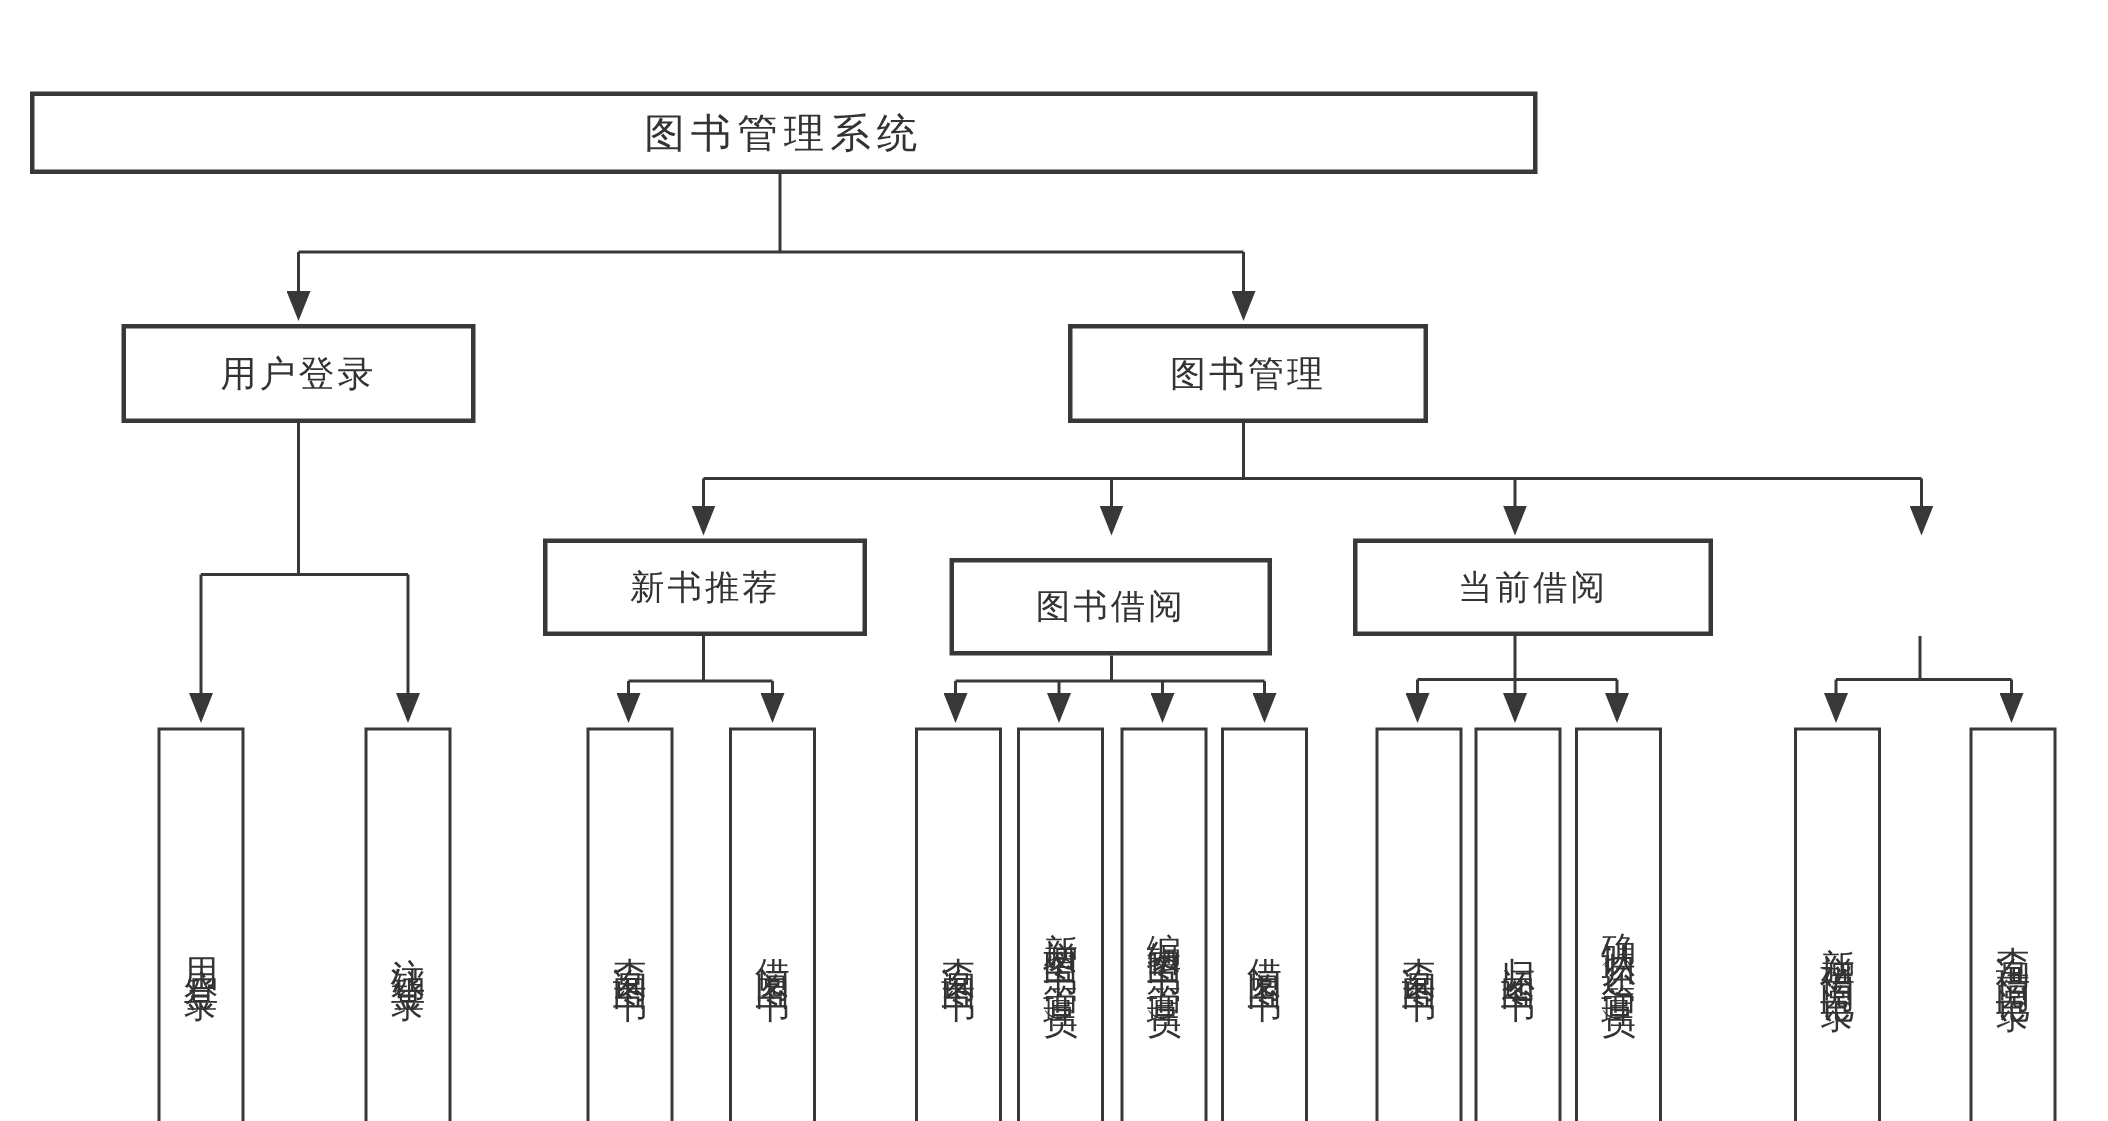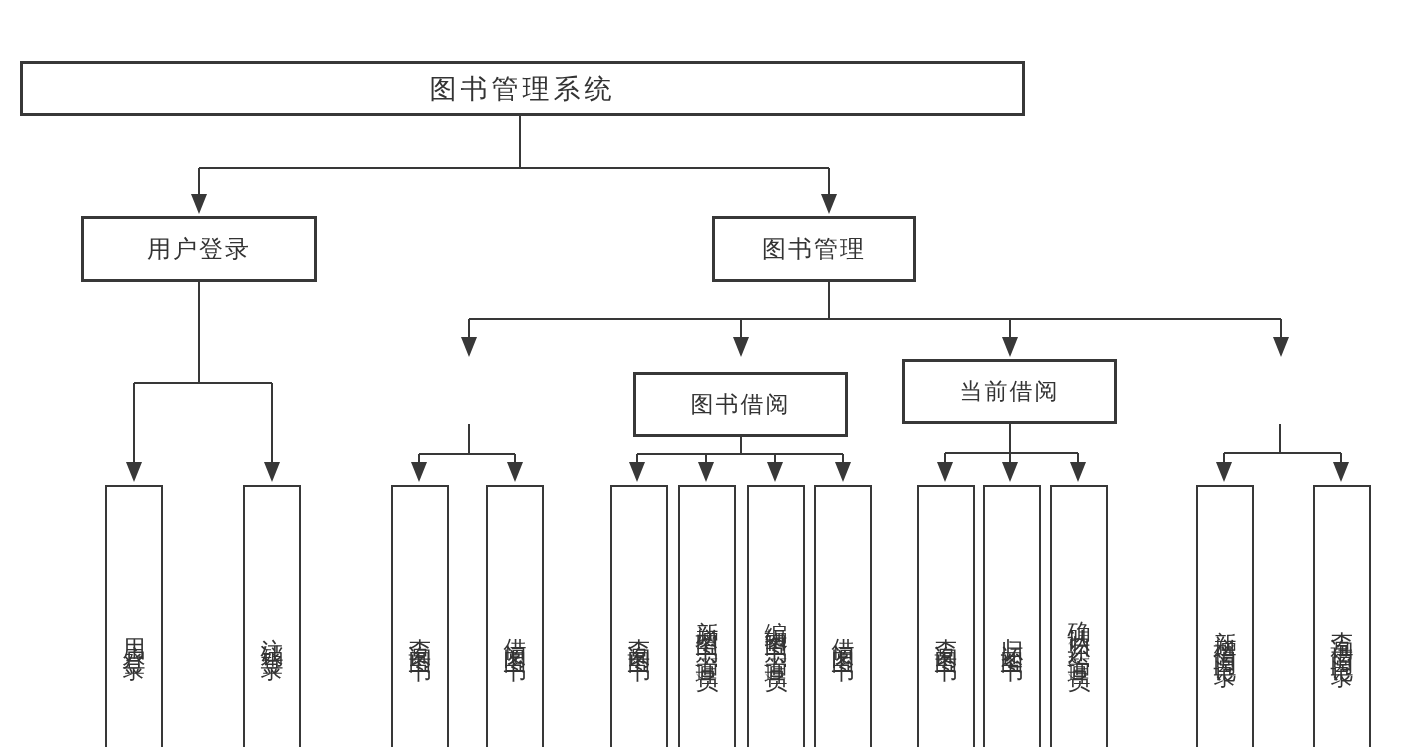--- a/index.html
+++ b/index.html
@@ -103,28 +103,31 @@
     <path d="M1341 405 V431" marker-end="url(#arw)"></path>
   </svg>
 
   <div class="node root" style="left:20px;top:13px;width:1005px;height:55px;">
     <span class="lbl">图书管理系统</span>
   </div>
 
   <div class="node lvl2" style="left:81px;top:168px;width:236px;height:66px;">
     <span class="lbl">用户登录</span>
   </div>
-  <div class="node lvl2" style="left:712px;top:168px;width:204px;height:66px;">
+  <div class="node lvl2" style="left:712px;top:168px;width:240px;height:66px;">
     <span class="lbl">图书管理</span>
   </div>
 
+  <div class="node lvl3" style="left:362px;top:311px;width:216px;height:65px;">
+    <span class="lbl">新书推荐</span>
+  </div>
   <div class="node lvl3" style="left:633px;top:324px;width:215px;height:65px;">
     <span class="lbl">图书借阅</span>
   </div>
-  <div class="node lvl3" style="left:902px;top:311px;width:215px;height:65px;justify-content:center;">
+  <div class="node lvl3" style="left:902px;top:311px;width:240px;height:65px;justify-content:center;">
     <span class="lbl">当前借阅</span>
   </div>
 
   <div class="node leaf" style="left:105px;top:437px;width:58px;height:298px;">
     <span class="lbl">用户登录</span>
   </div>
   <div class="node leaf" style="left:243px;top:437px;width:58px;height:298px;">
     <span class="lbl">注销登录</span>
   </div>
 

